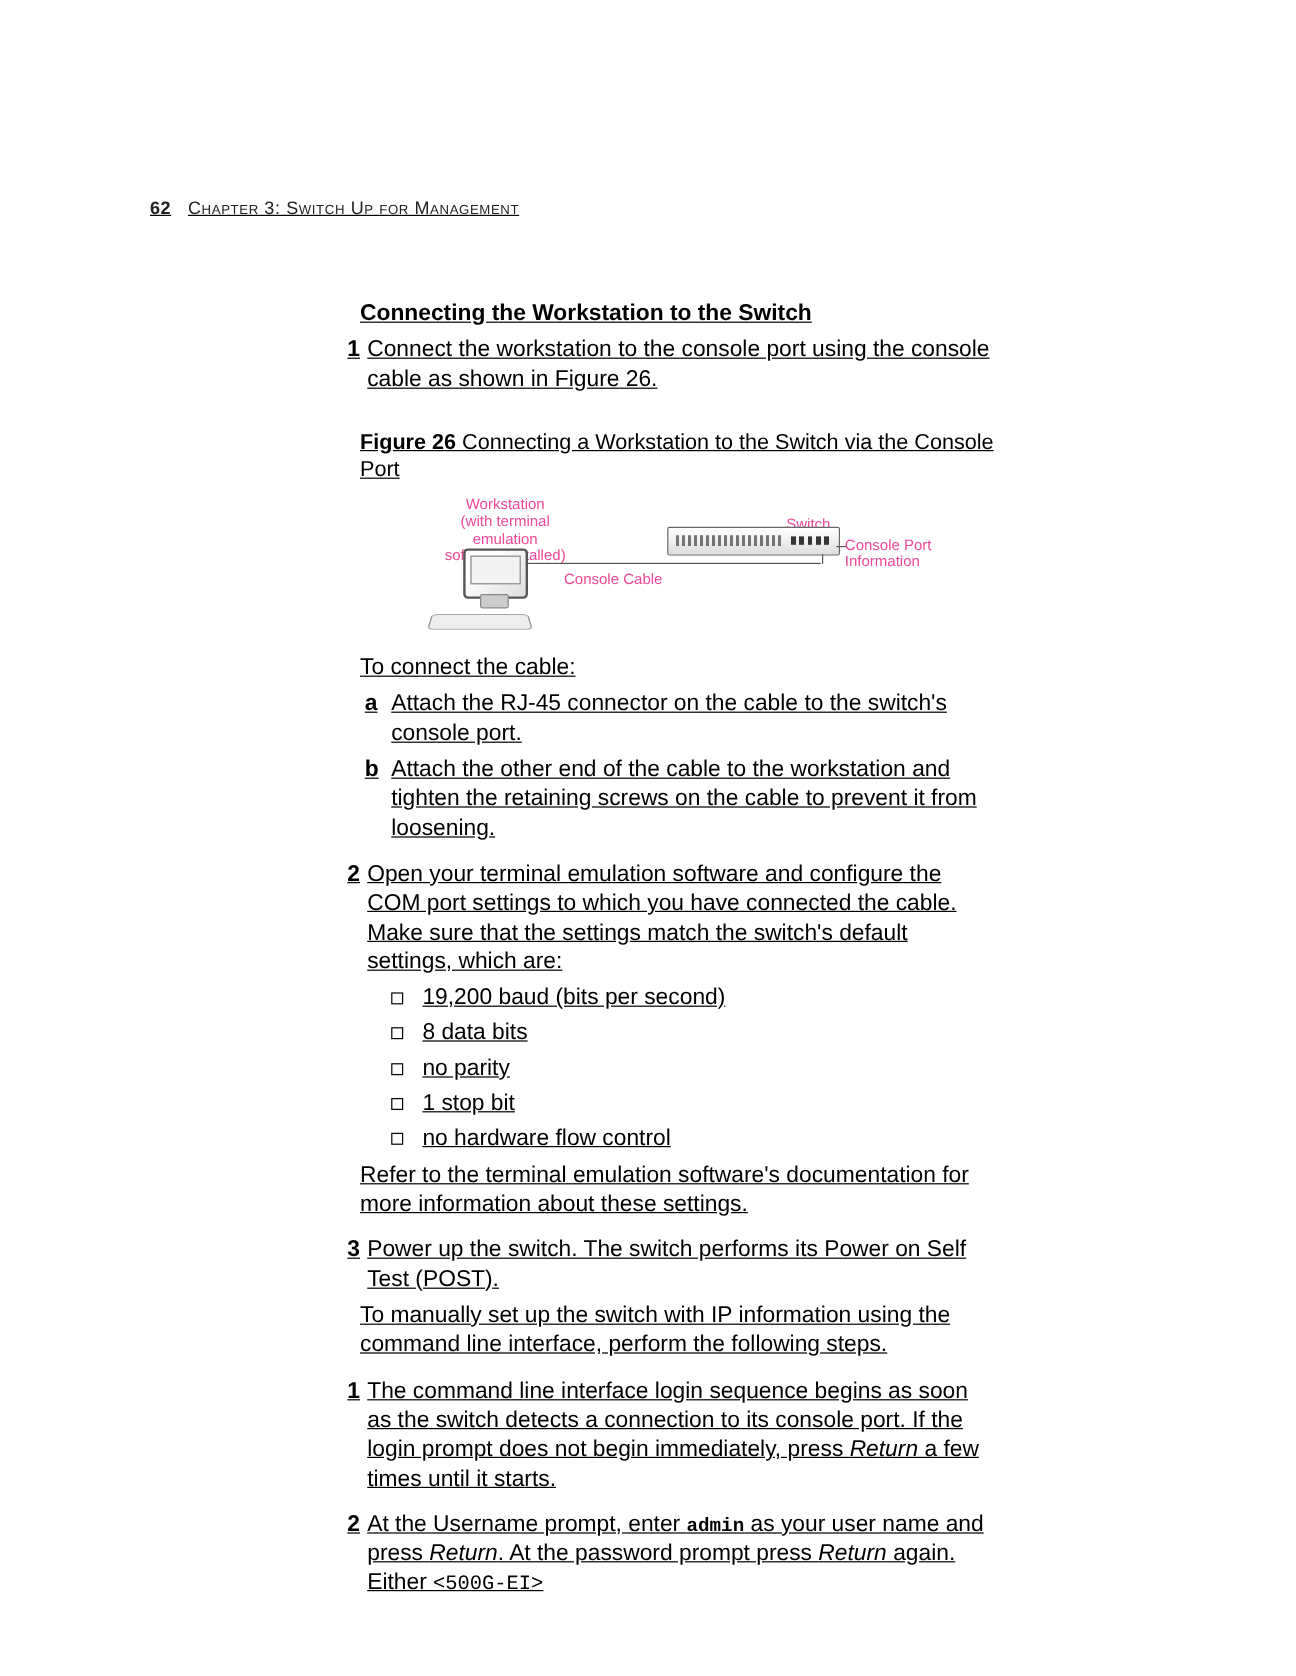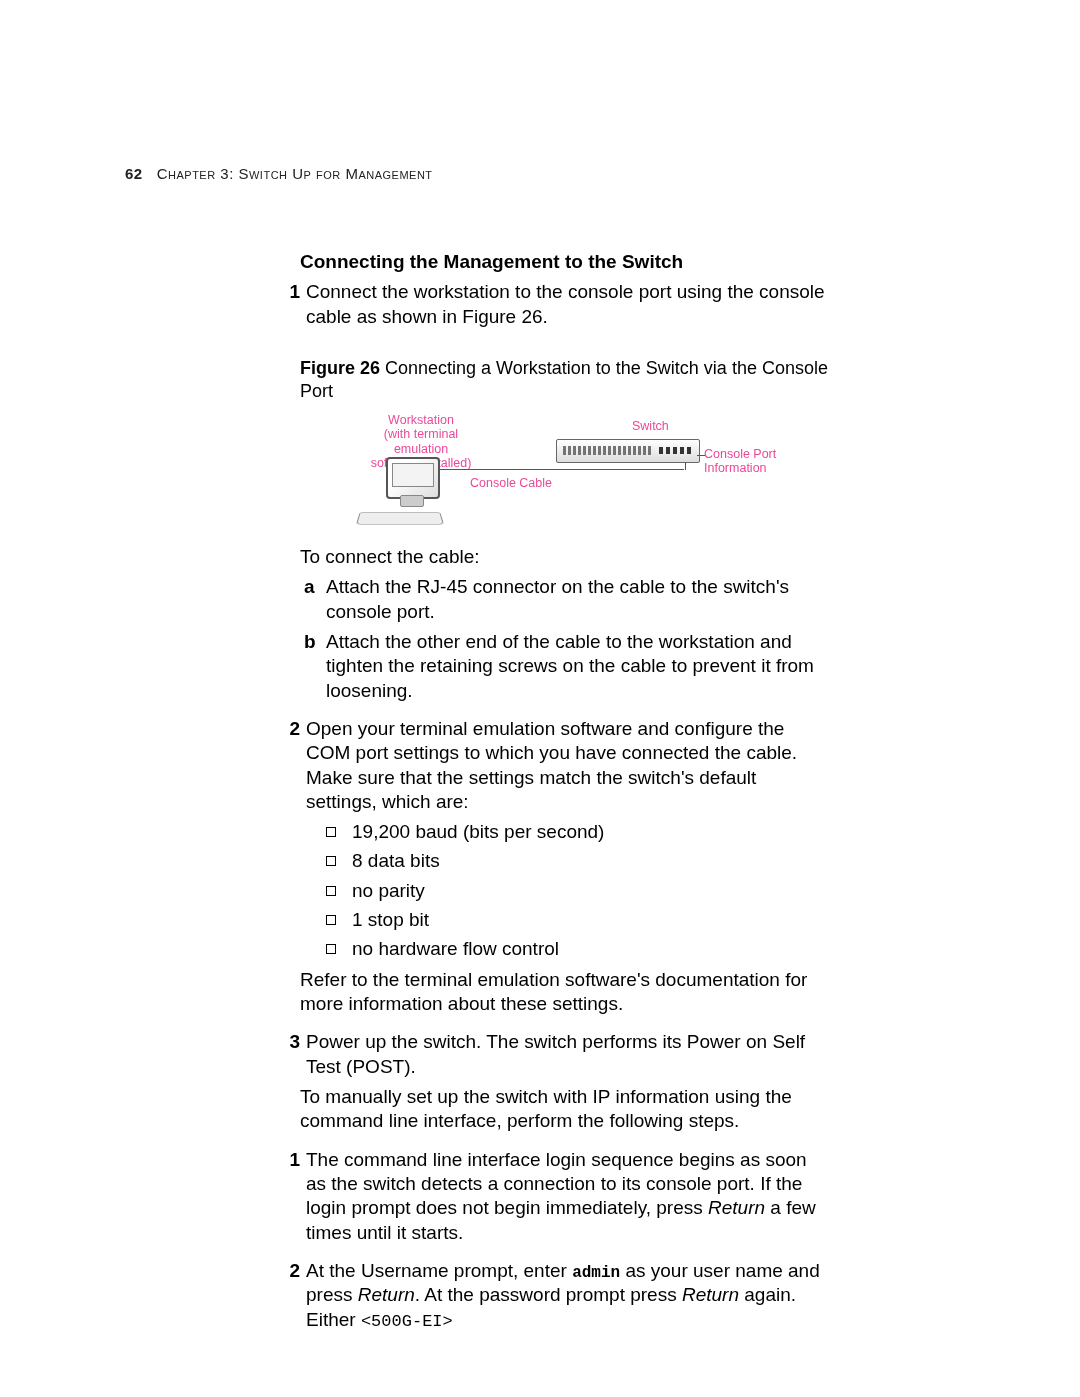--- a/index.html
+++ b/index.html
@@ -12,20 +12,21 @@
     height: 1397px;
     position: relative;
   }
   .page {
     position: absolute;
     left: 0;
     top: 0;
     width: 1040px;
     padding: 165px 160px 0 125px;
     box-sizing: border-box;
+    text-decoration: underline;
   }
   .header-line {
     display: flex;
     align-items: baseline;
     font-size: 15px;
     letter-spacing: 0.5px;
     color: #222;
     margin-bottom: 68px;
     margin-left: 0px;
   }
@@ -82,23 +83,23 @@
   }
   .ws-label {
     position: absolute;
     left: 14px; top: 0;
     text-align: center;
     line-height: 1.15;
     width: 130px;
   }
   .sw-label {
     position: absolute;
-    left: 290px; top: 5px;
+    left: 290px; top: 16px;
     width: 60px;
-    text-align: left;
+    text-align: right;
   }
   .cp-label {
     position: absolute;
     left: 362px; top: 34px;
     line-height: 1.15;
   }
   .cc-label {
     position: absolute;
     left: 115px; top: 62px; margin-left: 13px;
   }
@@ -199,21 +200,21 @@
 
 <div class="page">
 
   <div class="header-line">
     <span class="pnum">62</span>
     <span class="chap">Chapter 3: Switch Up for Management</span>
   </div>
 
   <div class="content">
 
-    <div class="h3">Connecting the Management to the Switch</div>
+    <div class="h3">Connecting the Workstation to the Switch</div>
 
     <div class="num-item">
       <div class="num">1</div>
       <div class="body">Connect the workstation to the console port using the console cable as shown in Figure 26.</div>
     </div>
 
     <div class="fig-caption">
       <b>Figure 26</b><span>   Connecting a Workstation to the Switch via the Console Port</span>
     </div>
 

